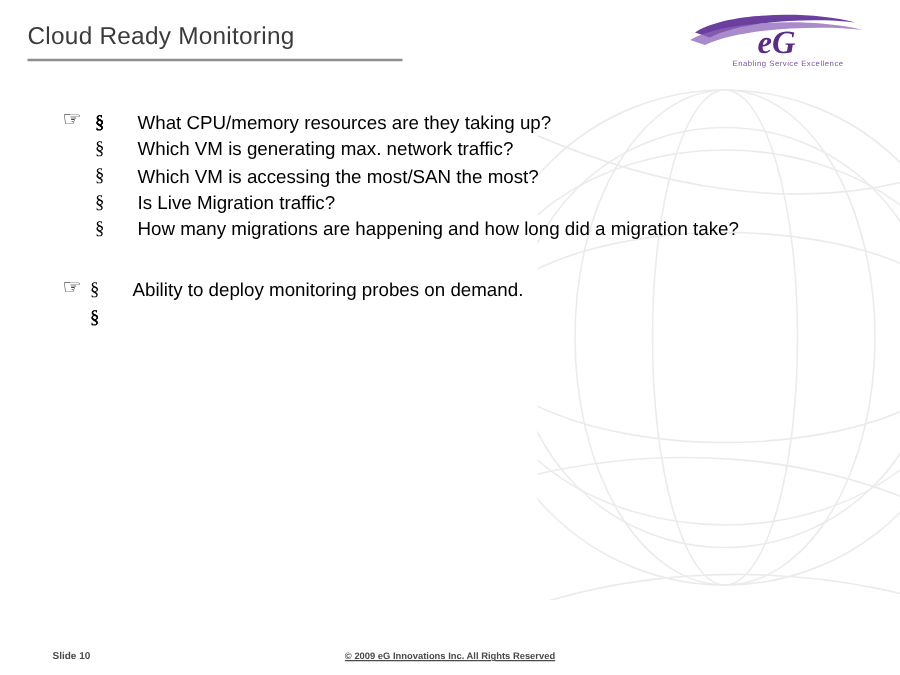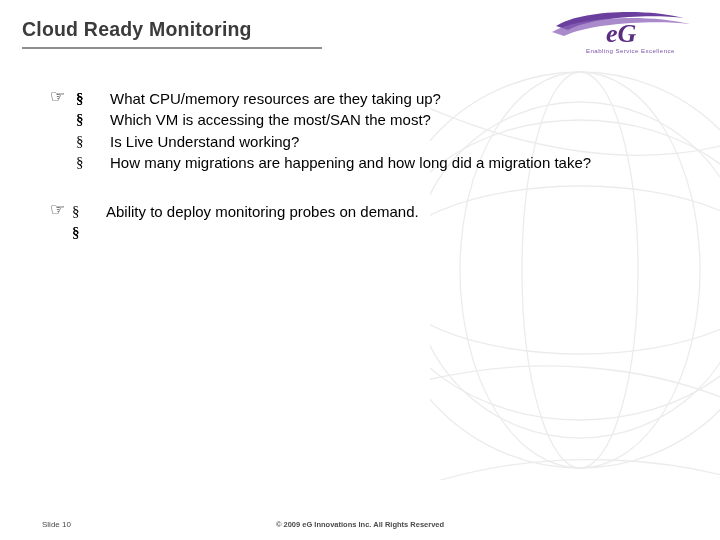--- a/index.html
+++ b/index.html
@@ -22,21 +22,21 @@
     background: #ffffff;
     overflow: hidden;
   }
 
   
   .title {
     position: absolute;
     left: 22px;
     top: 18px;
     font-size: 19.5px;
-    font-weight: bold;
+    font-weight: normal;
     color: #3b3b3b;
     letter-spacing: 0.2px;
     white-space: nowrap;
   }
   .title-rule {
     position: absolute;
     left: 22px;
     top: 47px;
     width: 300px;
     height: 2px;
@@ -122,33 +122,34 @@
   .block-b { margin-top: 28px; }
   .block-b-list { margin-top: 2px; }
   .block-b-list .lvl2 { margin-left: 72px; }
 
   
   .footer-left {
     position: absolute;
     left: 22px;
     bottom: 11px;
     font-size: 8px;
-    font-weight: normal;
+    font-weight: bold;
     color: #4a4a4a;
     padding-left: 20px;
   }
   .footer-center {
     position: absolute;
     left: 0;
     right: 0;
     bottom: 11px;
     text-align: center;
     font-size: 7.5px;
     font-weight: bold;
     color: #4a4a4a;
+    text-decoration: underline;
   }
 </style>
 </head>
 <body>
 
 <div class="slide">
 
   <div class="globe">
     <svg width="300" height="420" viewBox="0 0 300 420" xmlns="http://www.w3.org/2000/svg">
       <g fill="none" stroke="#d9d9d9" stroke-width="1.3">
@@ -194,28 +195,29 @@
       </li>
       <li class="lvl2">
         <span class="sect">§</span>
       </li>
       <li class="lvl2">
         <span class="sect">§</span>
         <span>What CPU/memory resources are they taking up?</span>
       </li>
       <li class="lvl2">
         <span class="sect">§</span>
+        <span>Which VM is generating max. network traffic?</span>
       </li>
       <li class="lvl2">
         <span class="sect">§</span>
         <span>Which VM is accessing the most/SAN the most?</span>
       </li>
       <li class="lvl2">
         <span class="sect">§</span>
-        <span>Is Live Understand working?</span>
+        <span>Is Live Migration traffic?</span>
       </li>
       <li class="lvl2">
         <span class="sect">§</span>
         <span>How many migrations are happening and how long did a migration take?</span>
       </li>
     </ul>
 
     <div class="lvl1 block-b">
       <span class="hand">☞</span>
     </div>

